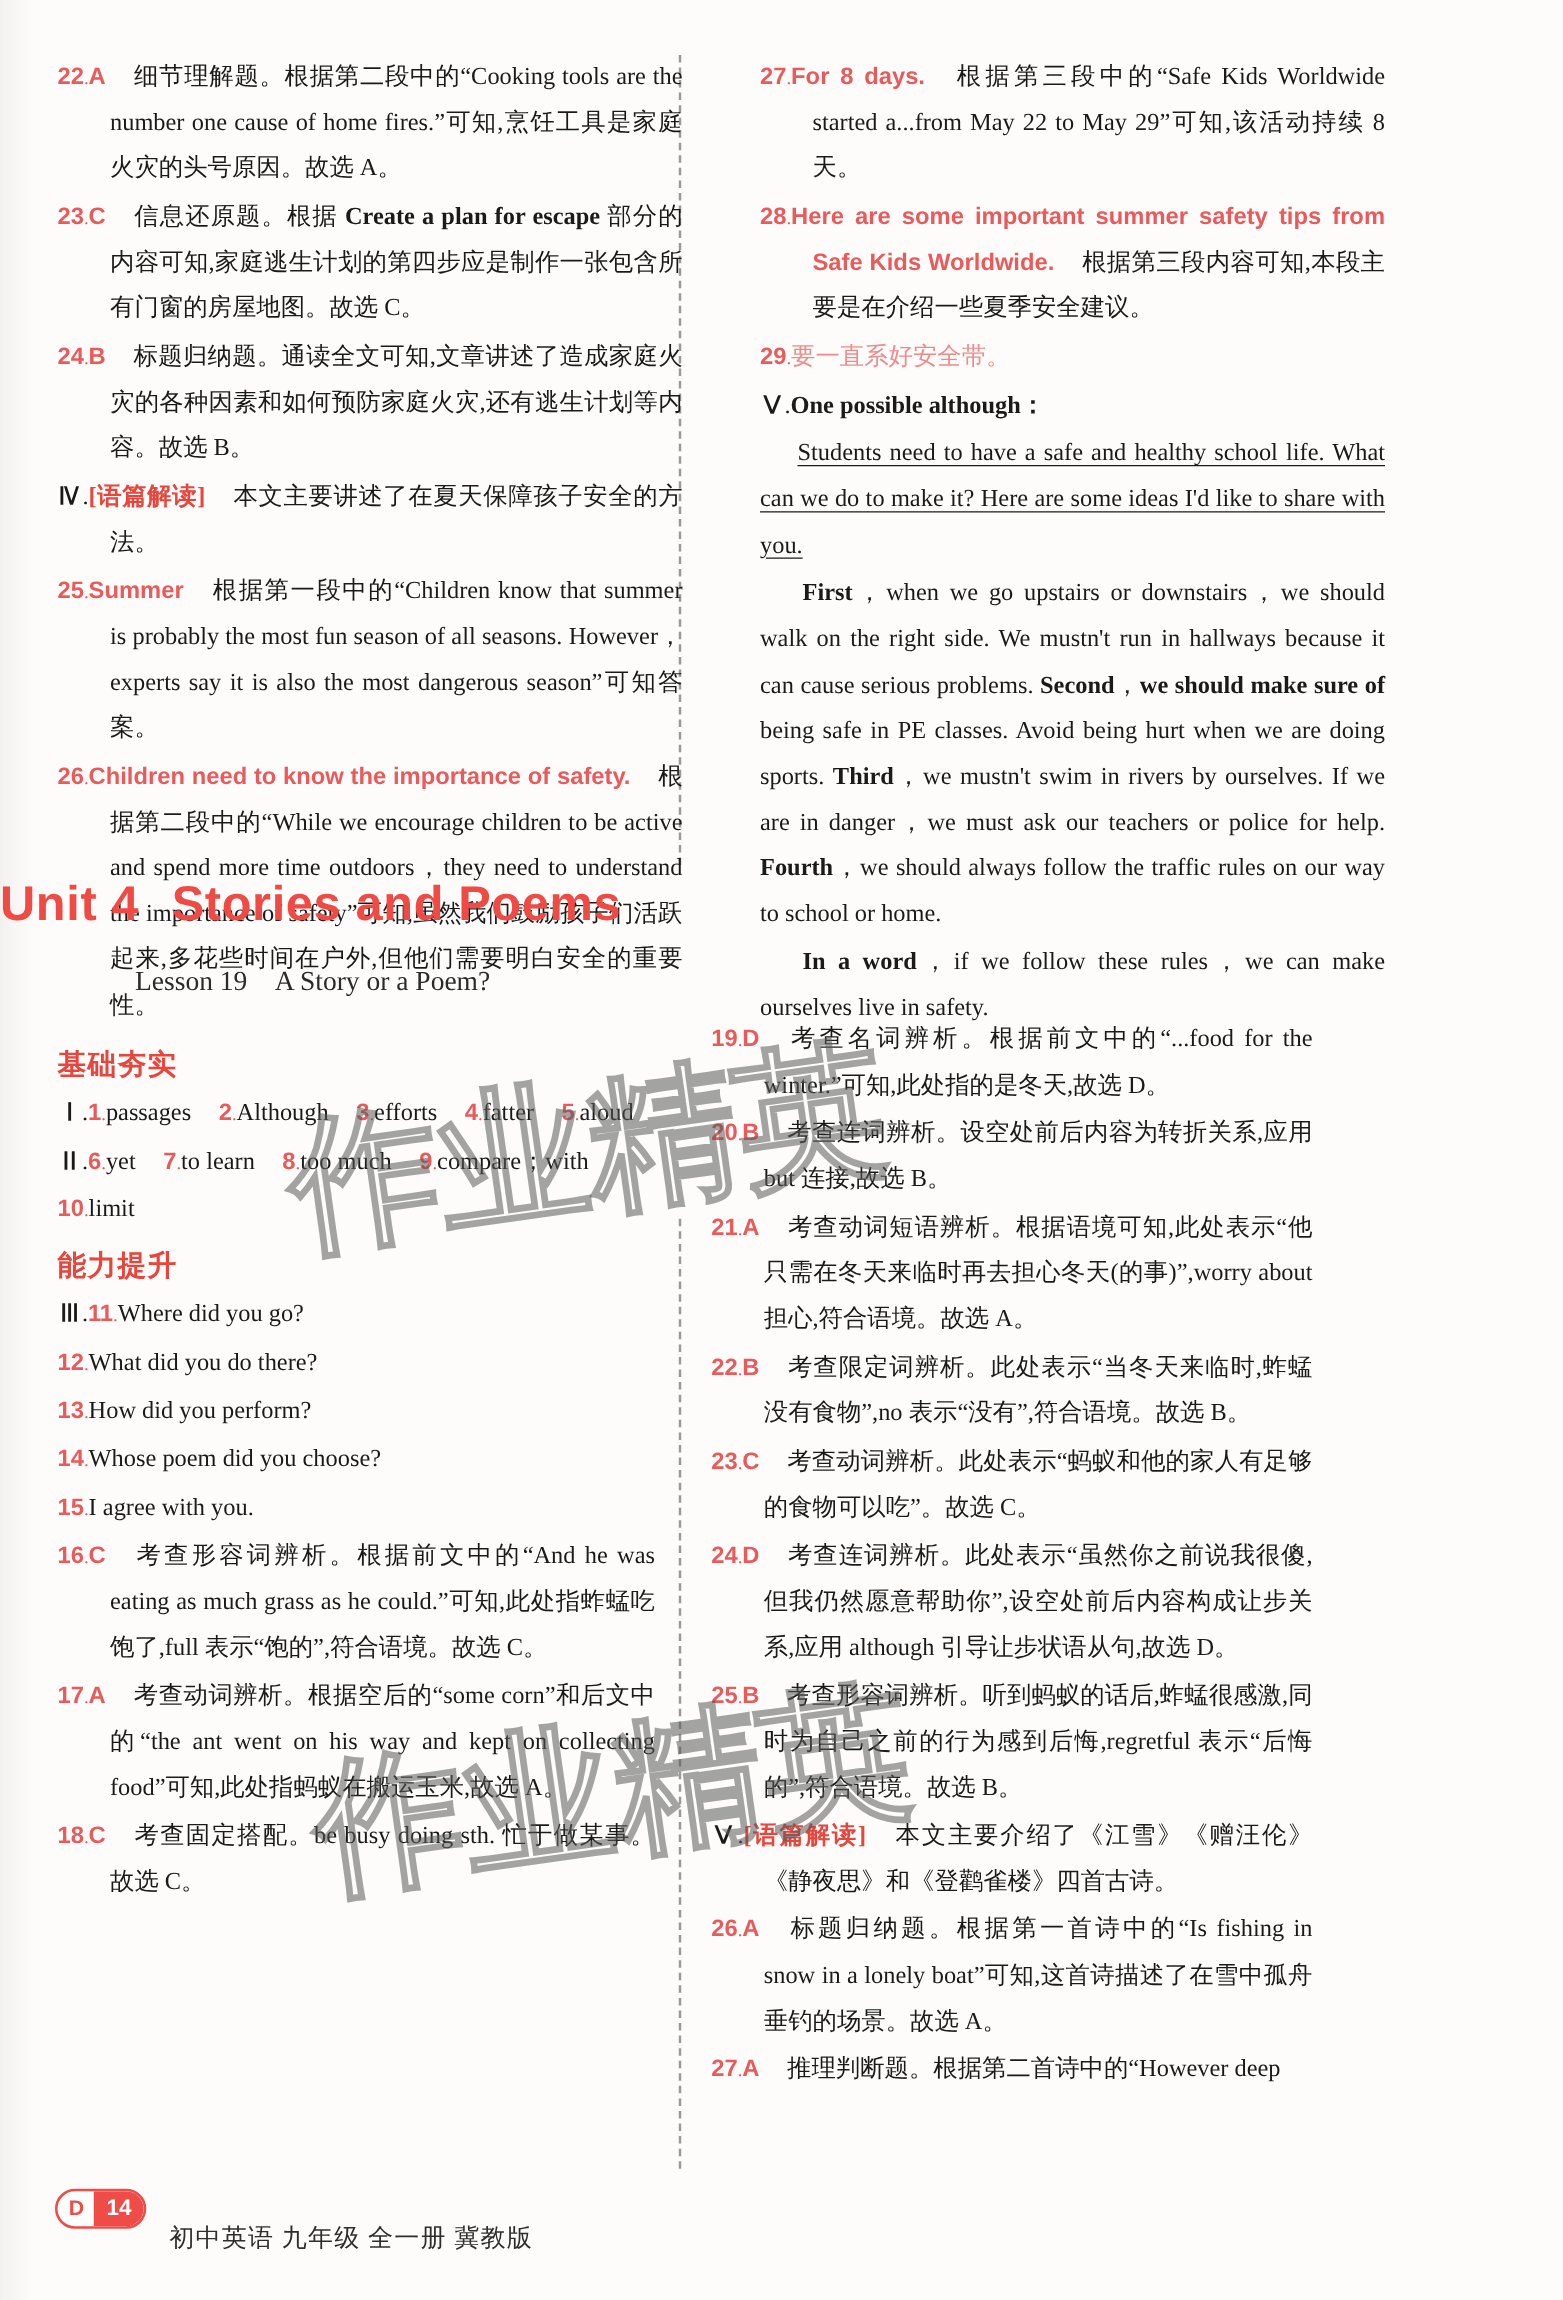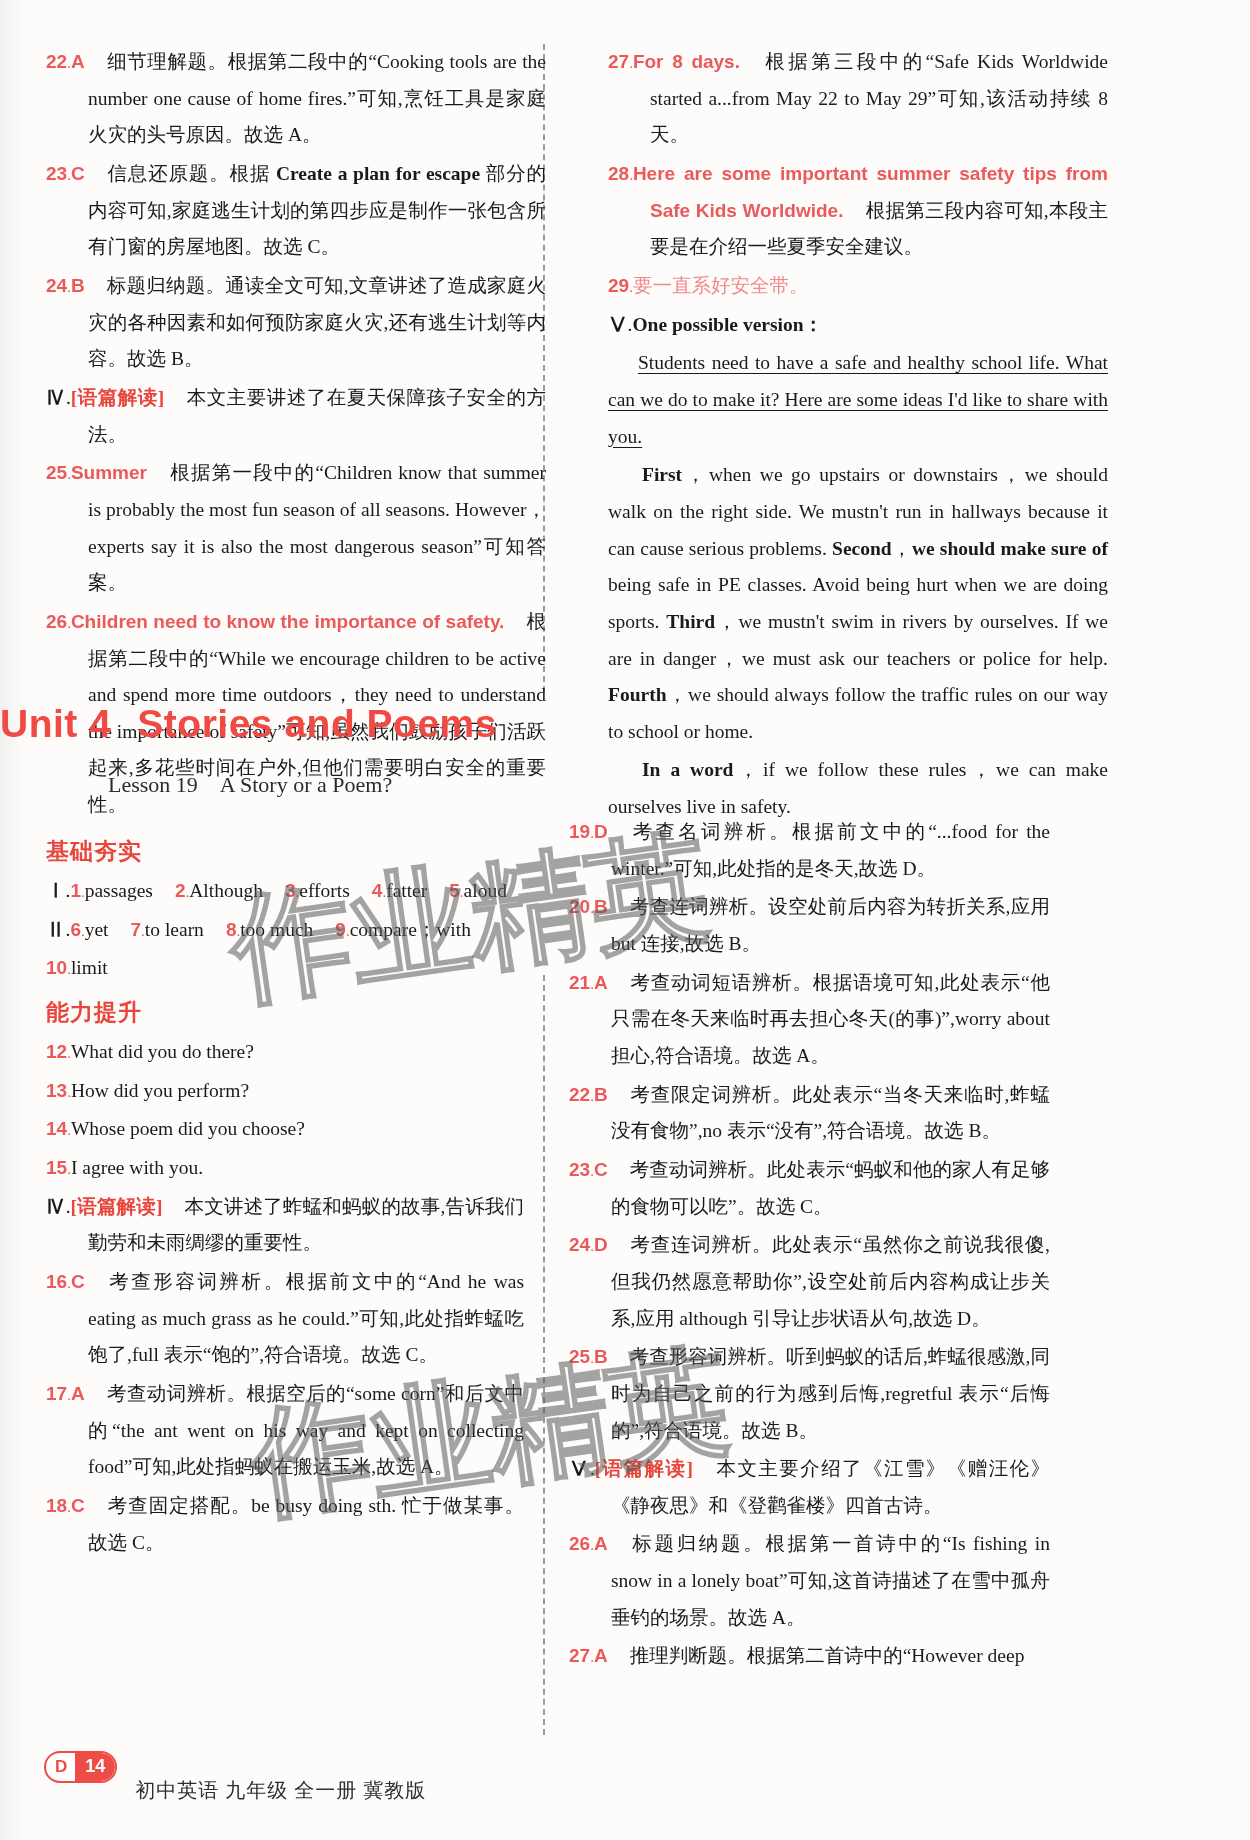--- a/index.html
+++ b/index.html
@@ -208,21 +208,21 @@
           <div class="entry"><span class="num">25</span><span class="dot">.</span><span class="ans">Summer</span><span class="gap"></span><span>根据第一段中的“Children know that summer is probably the most fun season of all seasons. However，experts say it is also the most dangerous season”可知答案。</span></div>
           <div class="entry"><span class="num">26</span><span class="dot">.</span><span class="ans">Children need to know the importance of safety.</span><span class="gap"></span><span>根据第二段中的“While we encourage children to be active and spend more time outdoors，they need to understand the importance of safety”可知,虽然我们鼓励孩子们活跃起来,多花些时间在户外,但他们需要明白安全的重要性。</span></div>
         </div>
     </div>
 
     <div class="col col-right">
       <div id="right-top-host">
           <div class="entry"><span class="num">27</span><span class="dot">.</span><span class="ans">For 8 days.</span><span class="gap"></span><span>根据第三段中的“Safe Kids Worldwide started a...from May 22 to May 29”可知,该活动持续 8 天。</span></div>
           <div class="entry"><span class="num">28</span><span class="dot">.</span><span class="ans">Here are some important summer safety tips from Safe Kids Worldwide.</span><span class="gap"></span><span>根据第三段内容可知,本段主要是在介绍一些夏季安全建议。</span></div>
           <div class="entry"><span class="num">29</span><span class="dot">.</span><span class="ans-ser">要一直系好安全带。</span><span></span></div>
-          <div class="entry noindent"><span class="rn">Ⅴ</span><span>.</span><b>One possible version：</b></div>
+          <div class="entry noindent"><span class="rn">Ⅴ</span><span>.</span><b>One possible although：</b></div>
           <div class="entry noindent ul" style="text-indent:30px;">Students need to have a safe and healthy school life. What can we do to make it? Here are some ideas I'd like to share with you.</div>
           <div class="entry noindent" style="text-indent:34px;"><b>First</b>，when we go upstairs or downstairs，we should walk on the right side. We mustn't run in hallways because it can cause serious problems. <b>Second</b>，<b>we should make sure of</b> being safe in PE classes. Avoid being hurt when we are doing sports. <b>Third</b>，we mustn't swim in rivers by ourselves. If we are in danger，we must ask our teachers or police for help. <b>Fourth</b>，we should always follow the traffic rules on our way to school or home.</div>
           <div class="entry noindent" style="text-indent:34px;"><b>In a word</b>，if we follow these rules，we can make ourselves live in safety.</div>
         </div>
     </div>
   </div>
 
   <div class="unit-title">
     <span>Unit 4</span><span class="sp"></span><span>Stories and Poems</span>
   </div>
@@ -233,25 +233,25 @@
 
   <div class="lower-left">
     <div class="sec-head">基础夯实</div>
     <div id="basics-host">
         <div class="entry noindent"><span class="rn">Ⅰ</span><span>.</span><span class="num">1</span><span class="dot">.</span><span>passages</span><span class="gap"></span><span class="num">2</span><span class="dot">.</span><span>Although</span><span class="gap"></span><span class="num">3</span><span class="dot">.</span><span>efforts</span><span class="gap"></span><span class="num">4</span><span class="dot">.</span><span>fatter</span><span class="gap"></span><span class="num">5</span><span class="dot">.</span><span>aloud</span></div>
         <div class="entry noindent"><span class="rn">Ⅱ</span><span>.</span><span class="num">6</span><span class="dot">.</span><span>yet</span><span class="gap"></span><span class="num">7</span><span class="dot">.</span><span>to learn</span><span class="gap"></span><span class="num">8</span><span class="dot">.</span><span>too much</span><span class="gap"></span><span class="num">9</span><span class="dot">.</span><span>compare；with</span></div>
         <div class="entry noindent"><span class="num">10</span><span class="dot">.</span><span>limit</span></div>
       </div>
     <div class="sec-head">能力提升</div>
     <div id="improve-host">
+        <div class="entry noindent"><span class="rn">Ⅲ</span><span>.</span><span class="num">11</span><span class="dot">.</span><span>Where did you go?</span></div>
         <div class="entry noindent"><span class="num">12</span><span class="dot">.</span><span>What did you do there?</span></div>
         <div class="entry noindent"><span class="num">13</span><span class="dot">.</span><span>How did you perform?</span></div>
         <div class="entry noindent"><span class="num">14</span><span class="dot">.</span><span>Whose poem did you choose?</span></div>
         <div class="entry noindent"><span class="num">15</span><span class="dot">.</span><span>I agree with you.</span></div>
-        <div class="entry"><span class="rn">Ⅳ</span><span>.</span><span class="tag">[语篇解读]</span><span class="gap"></span><span>本文讲述了蚱蜢和蚂蚁的故事,告诉我们勤劳和未雨绸缪的重要性。</span></div>
       </div>
     <div id="left-expl-host">
         <div class="entry"><span class="num">16</span><span class="dot">.</span><span class="ans">C</span><span class="gap"></span><span>考查形容词辨析。根据前文中的“And he was eating as much grass as he could.”可知,此处指蚱蜢吃饱了,full 表示“饱的”,符合语境。故选 C。</span></div>
         <div class="entry"><span class="num">17</span><span class="dot">.</span><span class="ans">A</span><span class="gap"></span><span>考查动词辨析。根据空后的“some corn”和后文中的“the ant went on his way and kept on collecting food”可知,此处指蚂蚁在搬运玉米,故选 A。</span></div>
         <div class="entry"><span class="num">18</span><span class="dot">.</span><span class="ans">C</span><span class="gap"></span><span>考查固定搭配。be busy doing sth. 忙于做某事。故选 C。</span></div>
       </div>
   </div>
 
   <div class="lower-right">
     <div id="right-expl-host">

